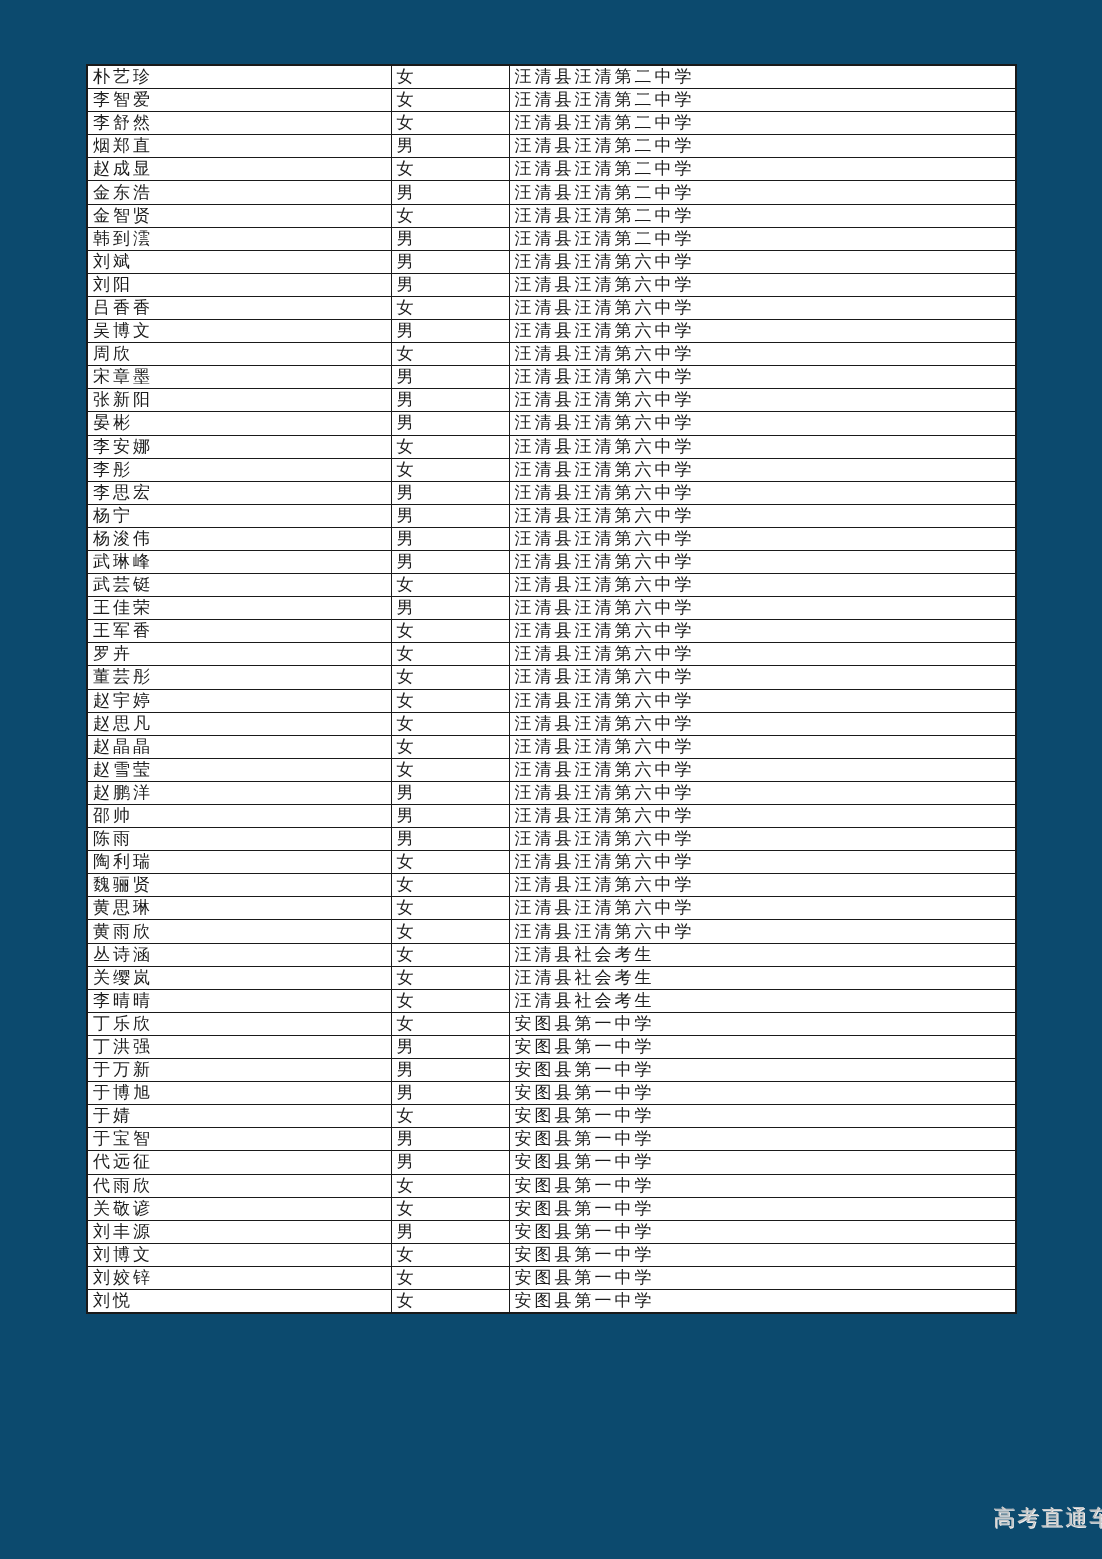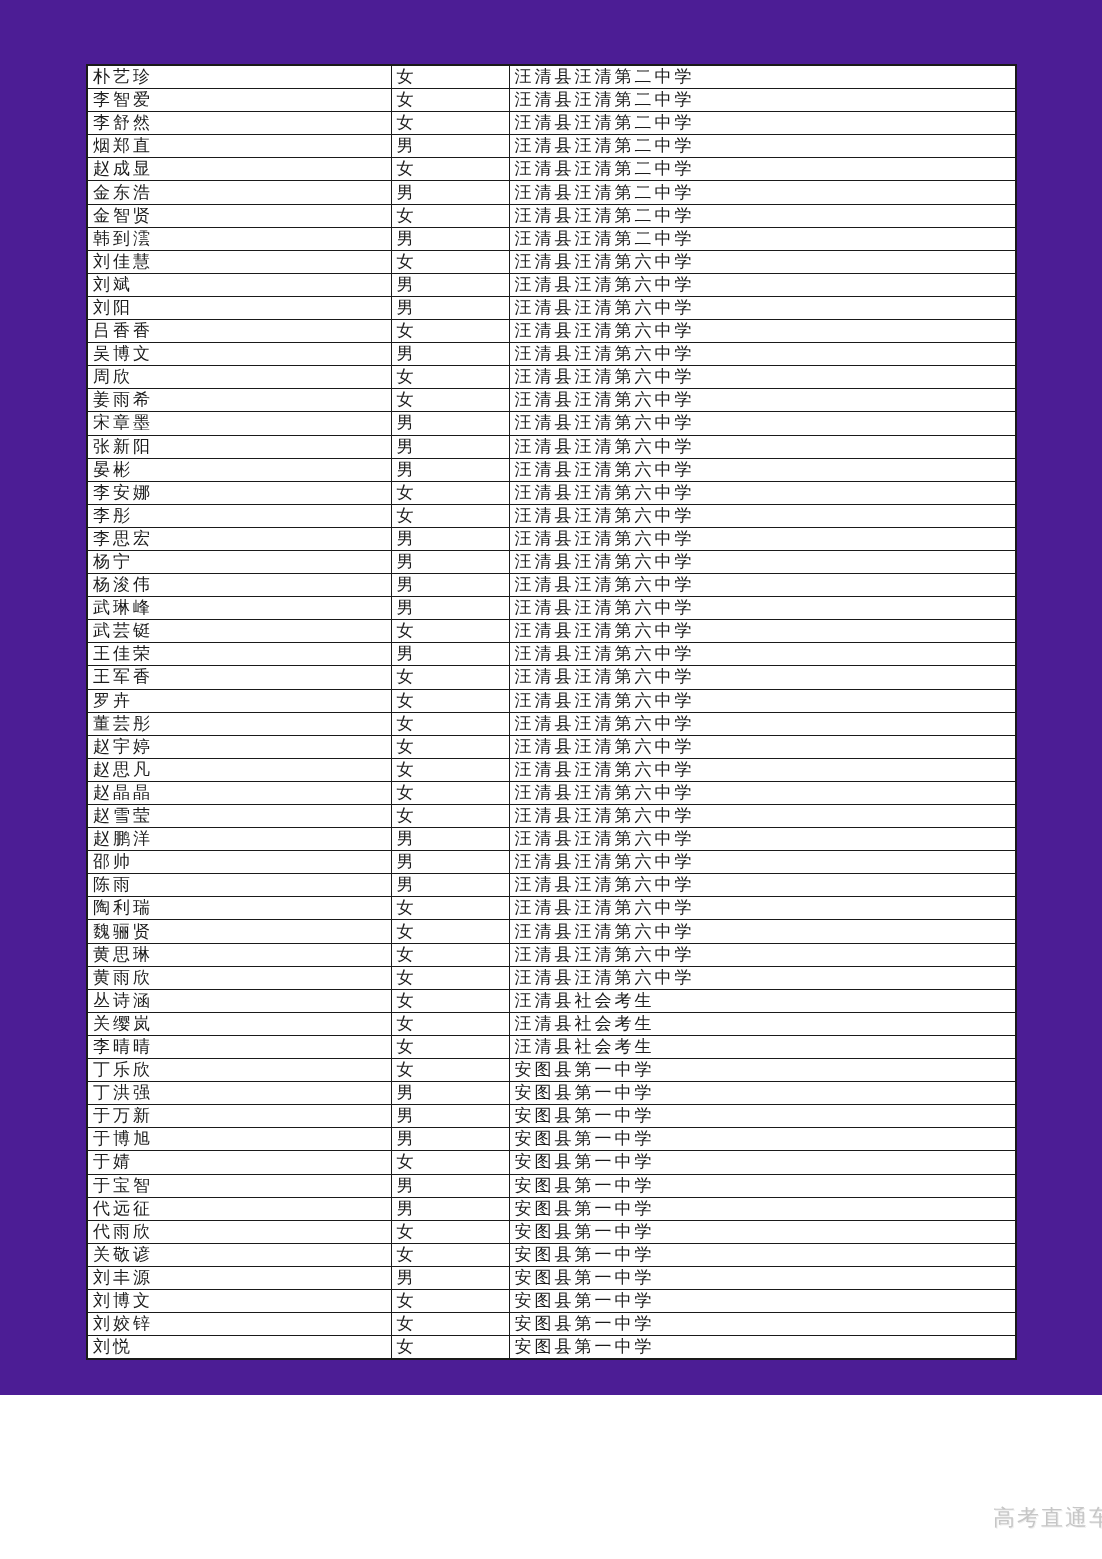--- a/index.html
+++ b/index.html
@@ -11,22 +11,22 @@
     height: 1559px;
     background: #ffffff;
     position: relative;
     font-family: "Liberation Serif", "DejaVu Serif", serif;
     overflow: hidden;
   }
   .page {
     position: absolute;
     left: 0; top: 0;
     width: 1102px;
-    height: 1395px;
-    background: #4c1d95;
+    height: 1559px;
+    background: #0c4a6e;
   }
   table.roster {
     position: absolute;
     left: 86px;
     top: 64px;
     width: 929px;
     border-collapse: collapse;
     table-layout: fixed;
     border: 2px solid #1a1a1a;
   }
@@ -105,25 +105,20 @@
           <td>金智贤</td>
           <td>女</td>
           <td>汪清县汪清第二中学</td>
         </tr>
         <tr>
           <td>韩到澐</td>
           <td>男</td>
           <td>汪清县汪清第二中学</td>
         </tr>
         <tr>
-          <td>刘佳慧</td>
-          <td>女</td>
-          <td>汪清县汪清第六中学</td>
-        </tr>
-        <tr>
           <td>刘斌</td>
           <td>男</td>
           <td>汪清县汪清第六中学</td>
         </tr>
         <tr>
           <td>刘阳</td>
           <td>男</td>
           <td>汪清县汪清第六中学</td>
         </tr>
         <tr>
@@ -131,25 +126,20 @@
           <td>女</td>
           <td>汪清县汪清第六中学</td>
         </tr>
         <tr>
           <td>吴博文</td>
           <td>男</td>
           <td>汪清县汪清第六中学</td>
         </tr>
         <tr>
           <td>周欣</td>
-          <td>女</td>
-          <td>汪清县汪清第六中学</td>
-        </tr>
-        <tr>
-          <td>姜雨希</td>
           <td>女</td>
           <td>汪清县汪清第六中学</td>
         </tr>
         <tr>
           <td>宋章墨</td>
           <td>男</td>
           <td>汪清县汪清第六中学</td>
         </tr>
         <tr>
           <td>张新阳</td>

